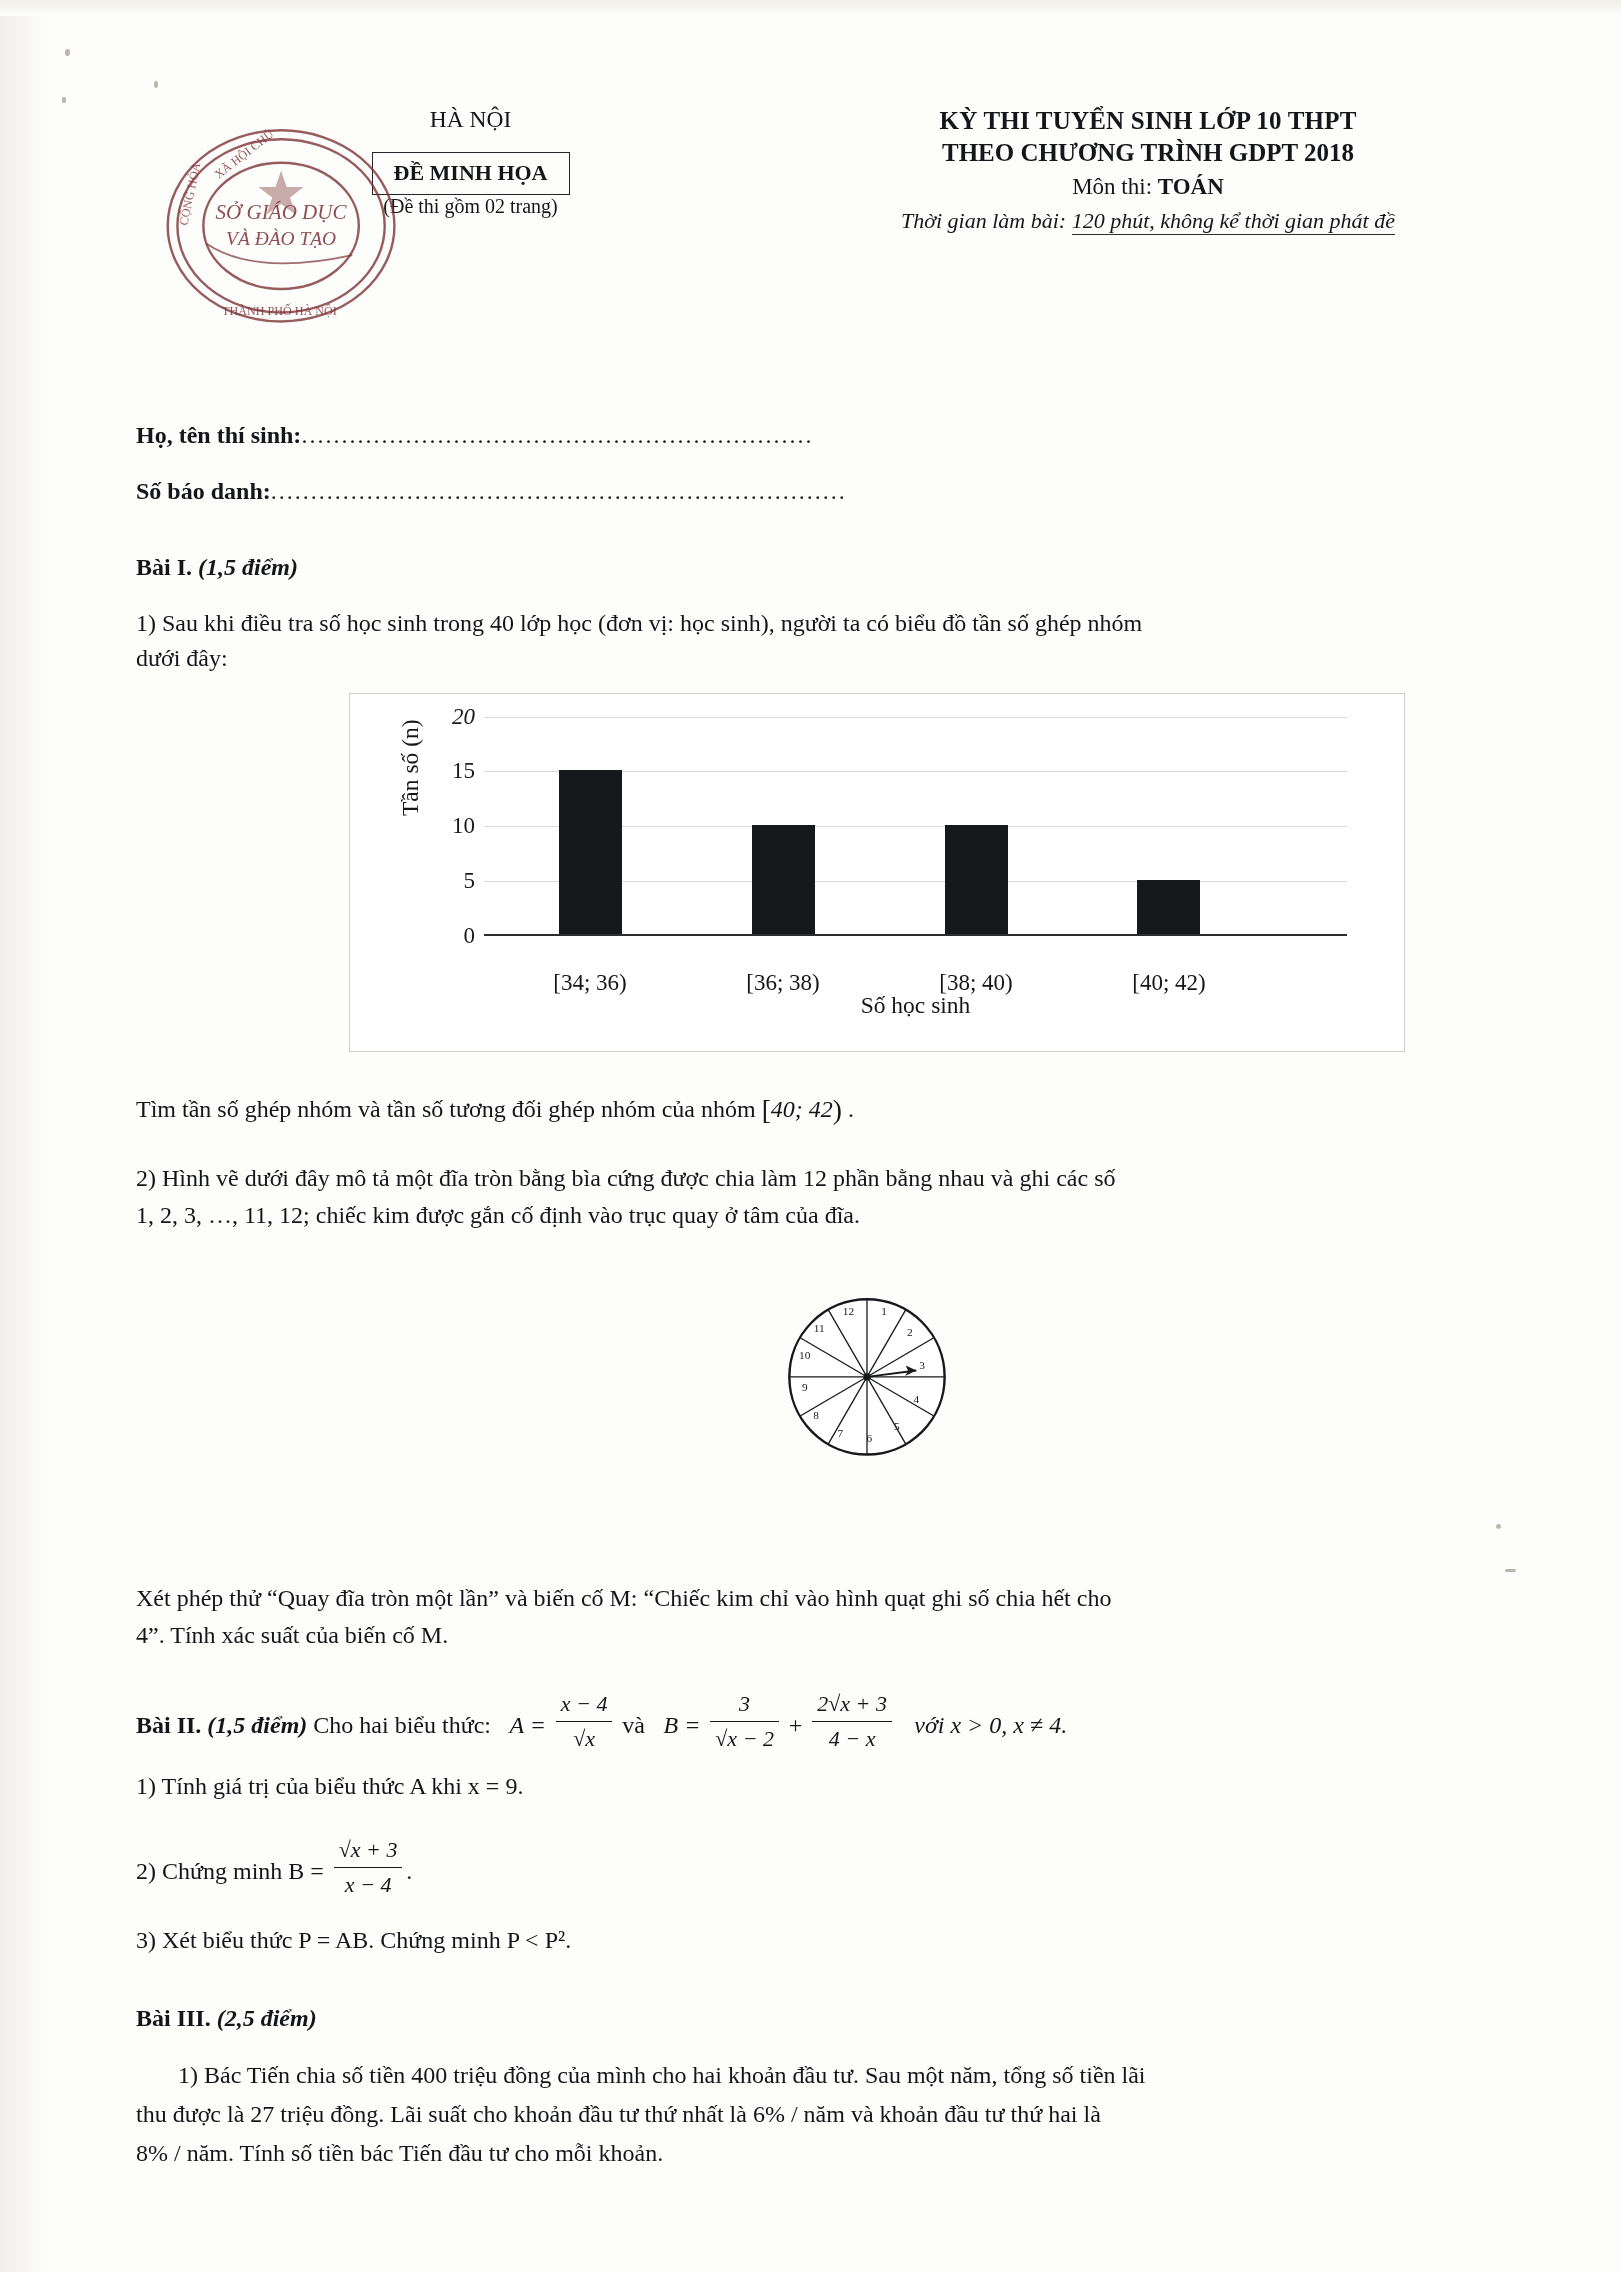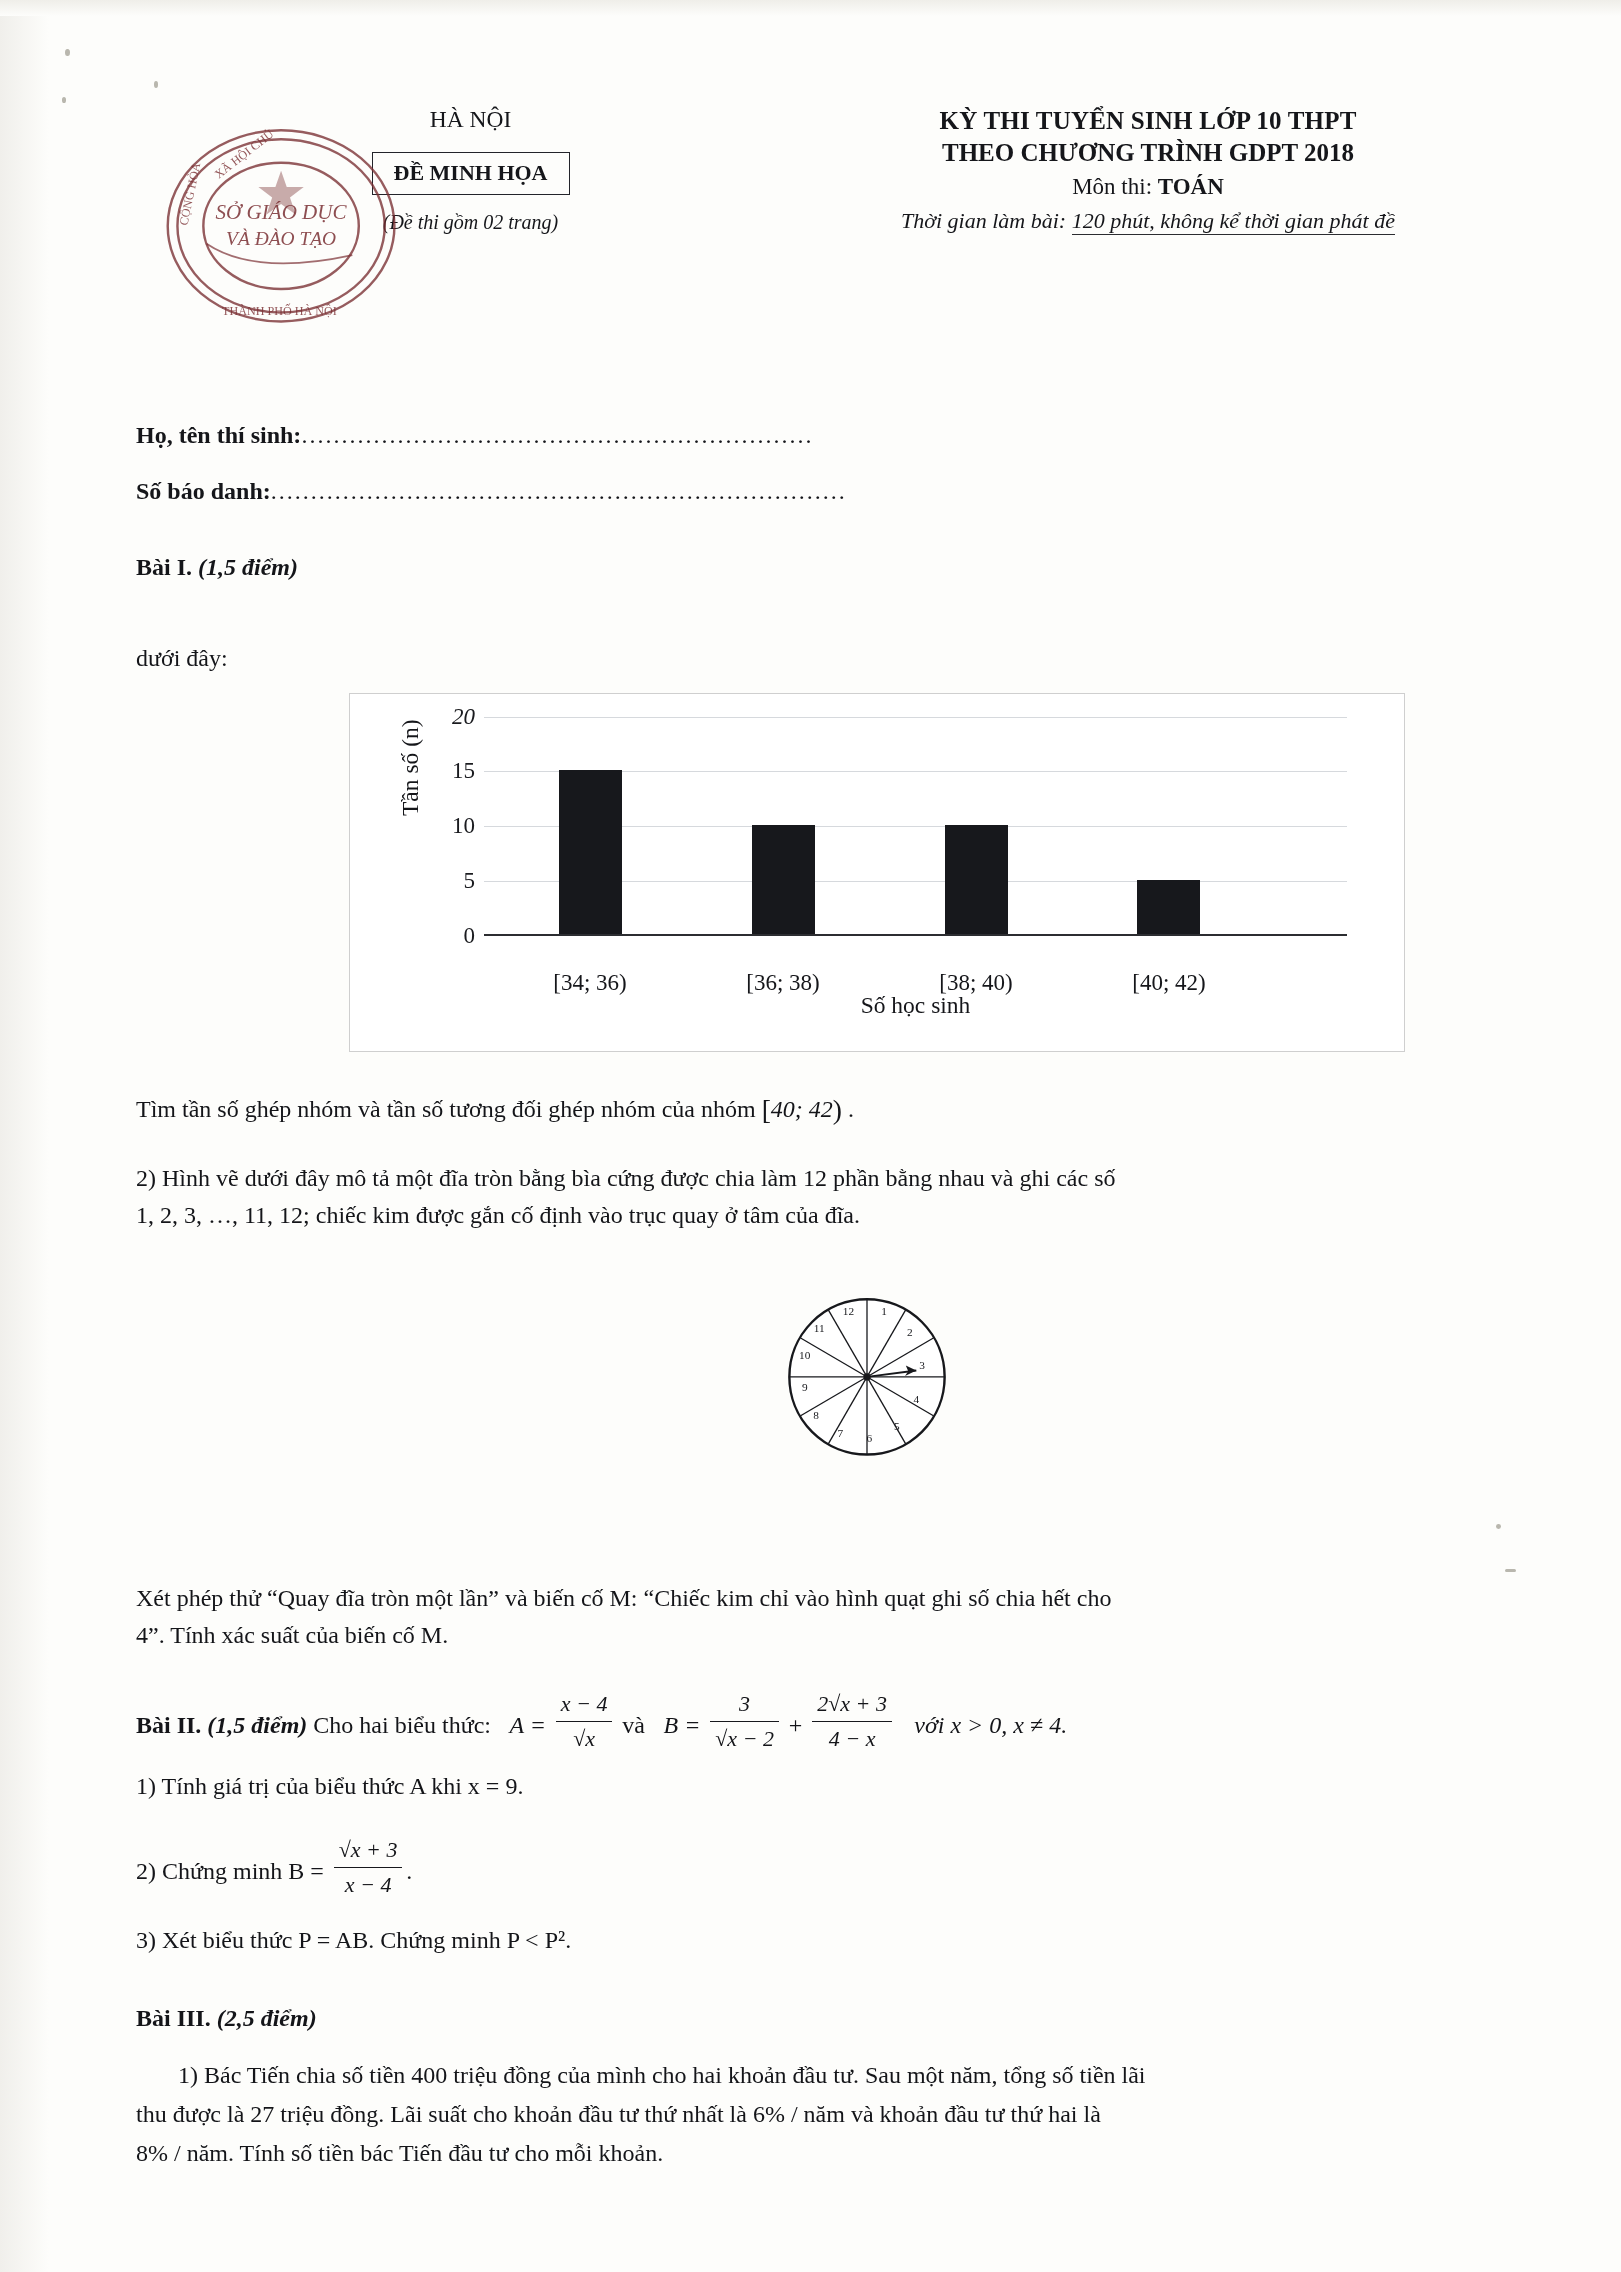--- a/index.html
+++ b/index.html
@@ -63,22 +63,20 @@
   }
   .de-box {
     display: inline-block;
     margin-top: 18px;
     border: 1.6px solid #23242a;
     padding: 6.5px 21px 8px 21px;
     font-weight: bold;
     font-size: 22px;
   }
   .hdr-left .trang {
-    margin-top: 16px;
-    font-style: italic;
     font-size: 20px;
   }
   .hdr-right {
     position: absolute;
     left: 641px; top: 0;
     width: 770px;
     text-align: center;
   }
   .hdr-right .r1 {
     font-weight: bold;
@@ -278,20 +276,21 @@
   </div>
   <div class="cand" style="top:478px;">
     <span>Số báo danh:</span><span class="dots">........................................................................</span>
   </div>
 
   <div class="ln" style="left:136px; top:550px;">
     <span class="bold">Bài I.</span>
     <span class="bi">(1,5 điểm)</span>
   </div>
 
+  <div class="ln" style="left:136px; top:606px; width:1378px;">1) Sau khi điều tra số học sinh trong 40 lớp học (đơn vị: học sinh), người ta có biểu đồ tần số ghép nhóm</div>
   <div class="ln" style="left:136px; top:641px;">dưới đây:</div>
 
   <div class="chart-wrap">
     <div class="ylabel-rot">Tần số (n)</div>
 
     <div class="plot">
       <div class="gridline" style="top:0px;"></div>
       <div class="gridline" style="top:54px;"></div>
       <div class="gridline" style="top:109px;"></div>
       <div class="gridline" style="top:164px;"></div>

